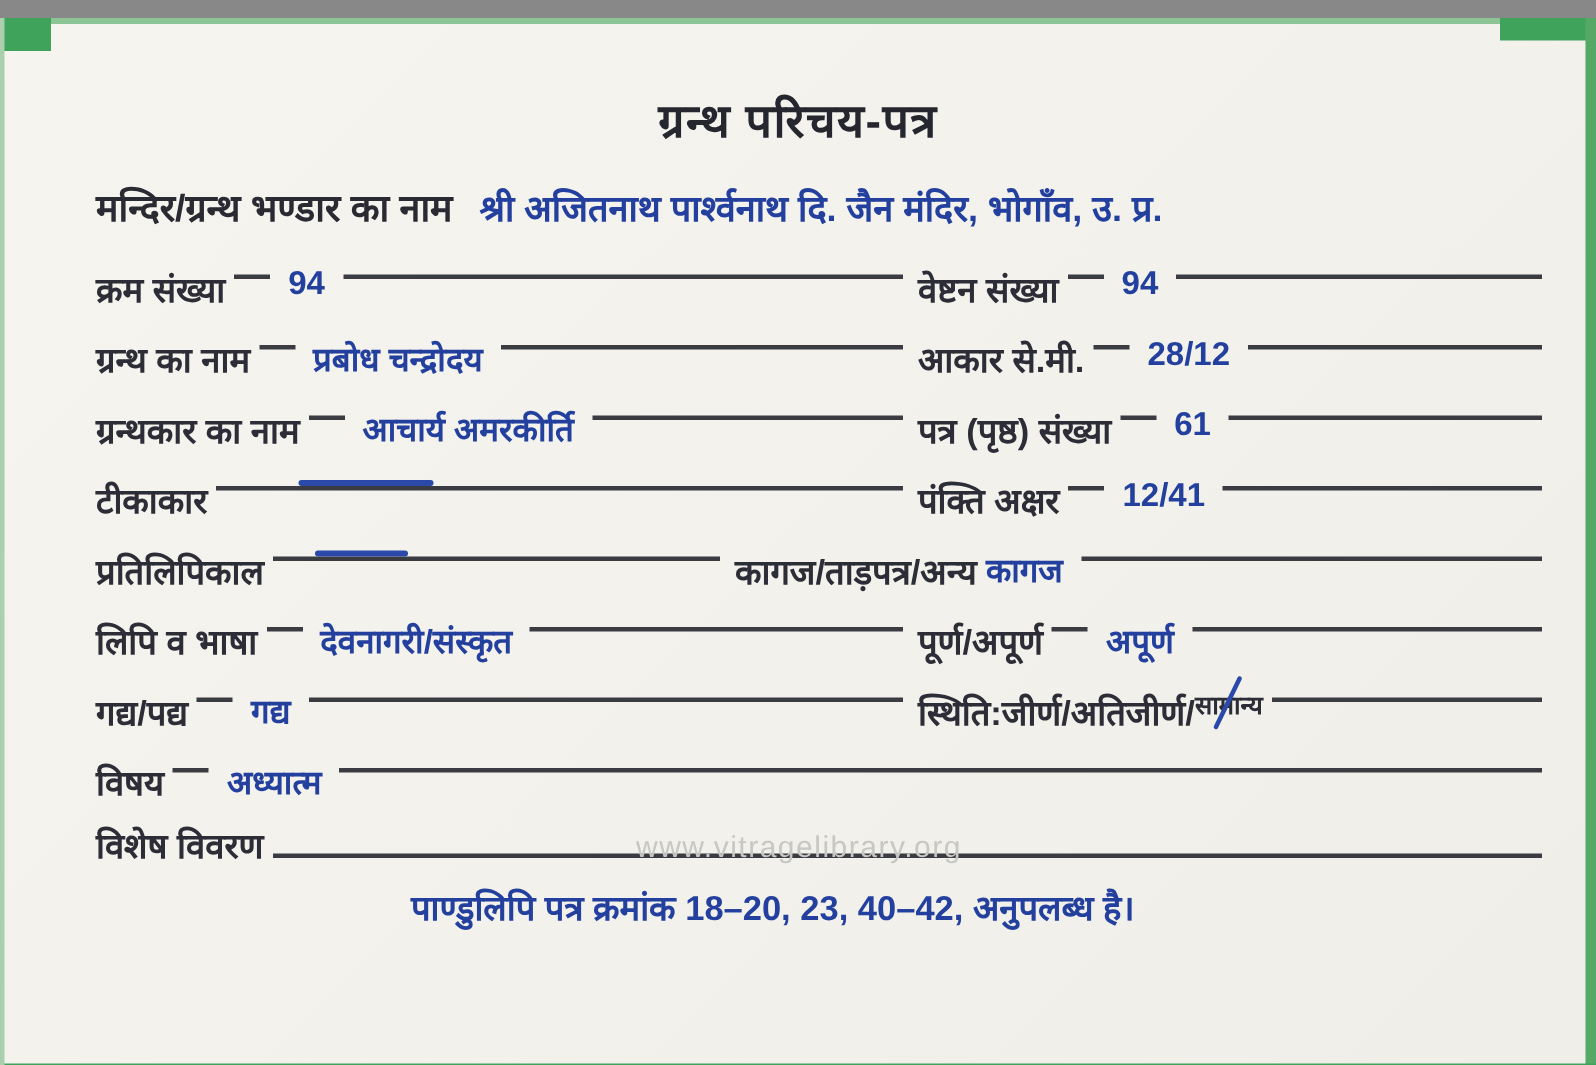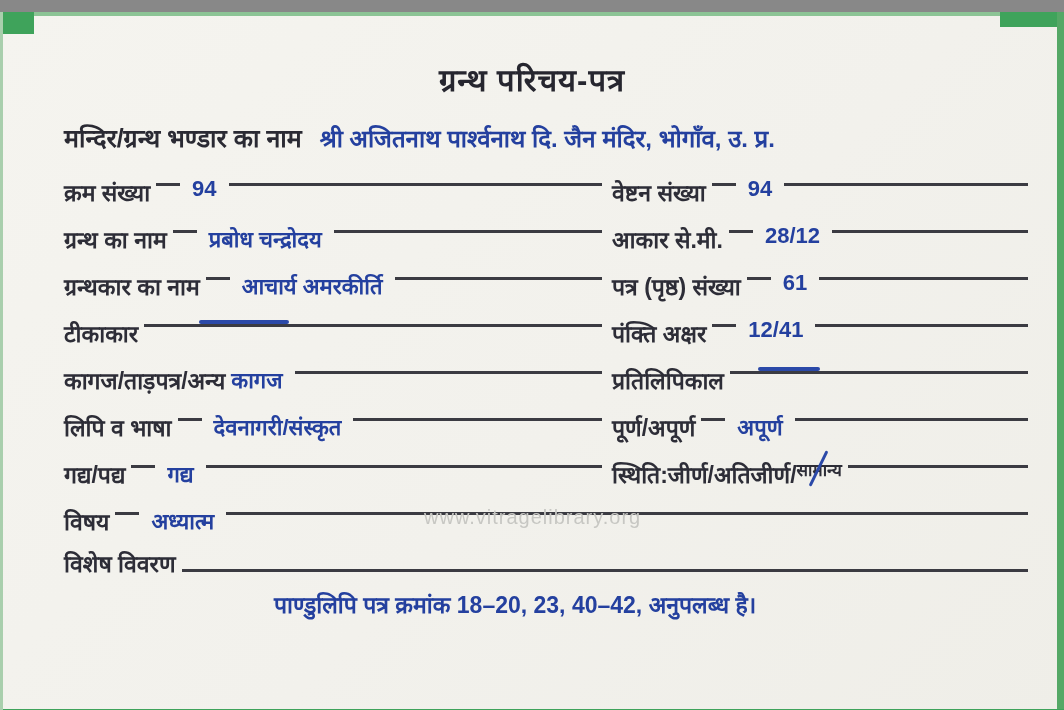--- a/index.html
+++ b/index.html
@@ -72,21 +72,21 @@
 
   .special { margin:2px 26px 0 64px; }
   .special .head { display:flex; align-items:center; height:34px;text-align:right; }
   .special .value-line {
     margin:8px 0 0 210px;
     font-size:23px; font-weight:700; color:#24409f;
     white-space:nowrap;
   }
 
   .watermark {
-    position:absolute; left:424px; top:494px;
+    position:absolute; left:424px; top:542px;
     font-size:20px; color:#c7c7c3; letter-spacing:1px;
     font-weight:400;
   }
 </style>
 </head>
 <body>
 
 <div class="card">
 
   <i class="edge edge-top"></i>
@@ -160,30 +160,30 @@
       <div class="cell cell-right">
         <span class="lbl">पंक्ति अक्षर</span>
         <i class="seg"></i>
         <span class="val">12/41</span>
         <i class="line"></i>
       </div>
     </div>
 
 
     <div class="row">
-      <div class="cell cell-left">
-        <span class="lbl">कागज/ताड़पत्र/अन्य</span>
-        <span class="val">कागज</span>
-        <i class="line"></i>
-      </div>
       <div class="cell cell-right">
         <span class="lbl">प्रतिलिपिकाल</span>
         <i class="line">
             <i class="ink-dash dash-r"></i>
           </i>
+      </div>
+      <div class="cell cell-left">
+        <span class="lbl">कागज/ताड़पत्र/अन्य</span>
+        <span class="val">कागज</span>
+        <i class="line"></i>
       </div>
     </div>
 
     <div class="row">
       <div class="cell cell-left">
         <span class="lbl">लिपि व भाषा</span>
         <i class="seg"></i>
         <span class="val">देवनागरी/संस्कृत</span>
         <i class="line"></i>
       </div>

